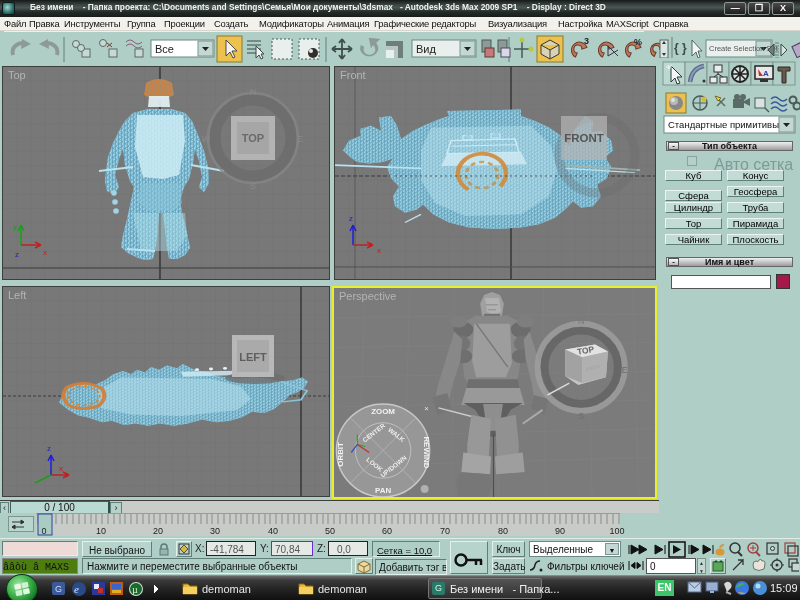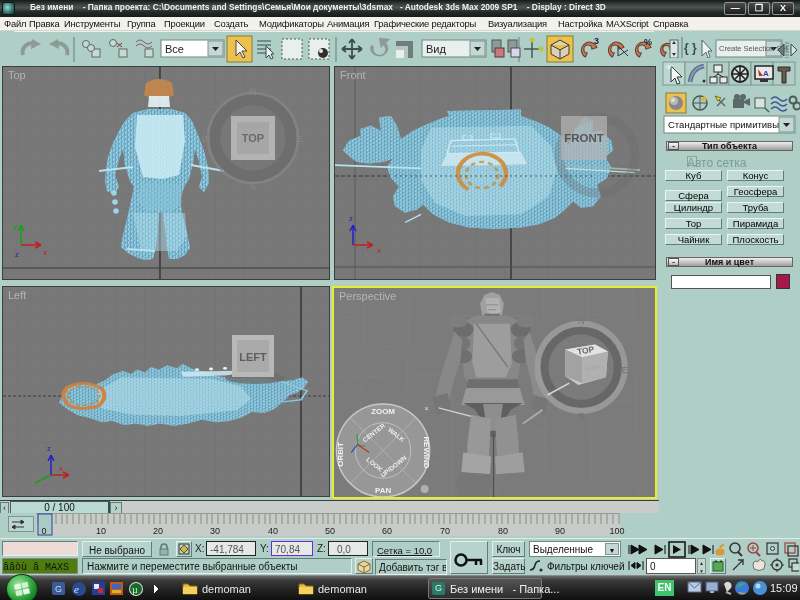--- a/index.html
+++ b/index.html
@@ -19,21 +19,21 @@
 .winbtn { top:2px; width:22px; height:13px; background:linear-gradient(#4a4a4a,#1d1d1d);
   border:1px solid #8e9694; border-radius:2px; color:#fff; font-size:9px; font-weight:bold;
   text-align:center; line-height:11px; }
 
 
 #menubar { left:0; top:17px; width:800px; height:14px; background:#f2f1ec; border-bottom:1px solid #d8d6cc;
   font-size:9.4px; color:#111; letter-spacing:-0.2px; }
 #menubar span { position:absolute; top:1px; white-space:nowrap; }
 
 
-#toolbar { left:14px; top:31px; width:640px; height:34px; background:#aecec6; border-top:1px solid #e8f2ee; }
+#toolbar { left:4px; top:31px; width:640px; height:34px; background:#aecec6; border-top:1px solid #e8f2ee; }
 
 
 .vp { background:#787878; }
 .vplabel { position:absolute; left:5px; top:2px; color:#b4b4b4; font-size:11px; }
 #vpPersp { border:2px solid #e8ee28; background:#7b7b7b; }
 
 
 #cmdpanel { left:659px; top:58px; width:141px; height:467px; background:#aecec6; }
 .rollhdr { position:absolute; left:7px; width:127px; height:10px;
   background:linear-gradient(#efefef,#9d9d9d); border:1px solid #666; font-size:9px; font-weight:bold;
@@ -462,21 +462,21 @@
           <circle cx="138" cy="48" r="3.5" fill="none" stroke="#4a5a56" stroke-width="2"></circle>
       </g>
 
       <rect x="5" y="58" width="131" height="17" fill="#fff" stroke="#6d8983"></rect>
       <rect x="120" y="59" width="15" height="15" fill="#c3d8d2" stroke="#7c968f"></rect>
       <path d="M124 65 l7 0 l-3.5 4 z" fill="#222"></path>
       <text x="9" y="70" font-size="9.5" fill="#111" font-family="Liberation Sans">Стандартные примитивы</text>
     </svg>
     <div class="rollhdr abs" style="top:83px;"><div class="minus">-</div>Тип объекта</div>
     <div class="abs" style="left:28px;top:98px;width:10px;height:10px;background:#b6d0c9;border:1px solid #8aa39c;"></div>
-    <div class="abs" style="left:28px;top:98px;font-size:12px;color:#7d9c95;">Авто сетка</div>
+    <div class="abs" style="left:55px;top:98px;font-size:16px;color:#7d9c95;">Авто сетка</div>
     <div class="pbtn abs" style="left:6px;top:112px;">Куб</div>
       <div class="pbtn abs" style="left:68px;top:112px;">Конус</div>
     <div class="pbtn abs" style="left:6px;top:132px;">Сфера</div>
       <div class="pbtn abs" style="left:68px;top:128px;">Геосфера</div>
     <div class="pbtn abs" style="left:6px;top:144px;">Цилиндр</div>
       <div class="pbtn abs" style="left:68px;top:144px;">Труба</div>
     <div class="pbtn abs" style="left:6px;top:160px;">Тор</div>
       <div class="pbtn abs" style="left:68px;top:160px;">Пирамида</div>
     <div class="pbtn abs" style="left:6px;top:176px;">Чайник</div>
       <div class="pbtn abs" style="left:68px;top:176px;">Плоскость</div>

